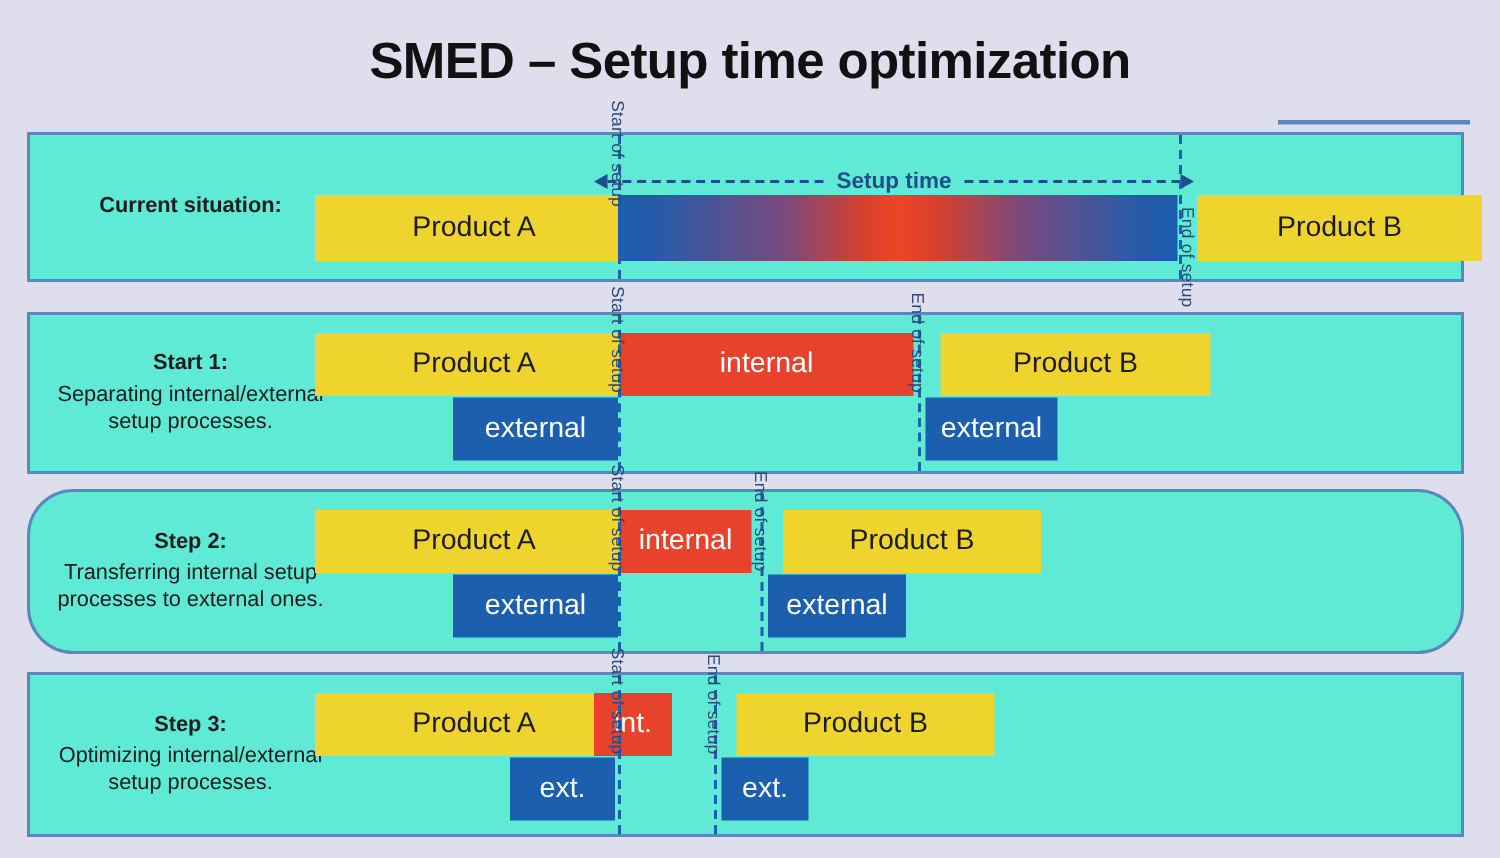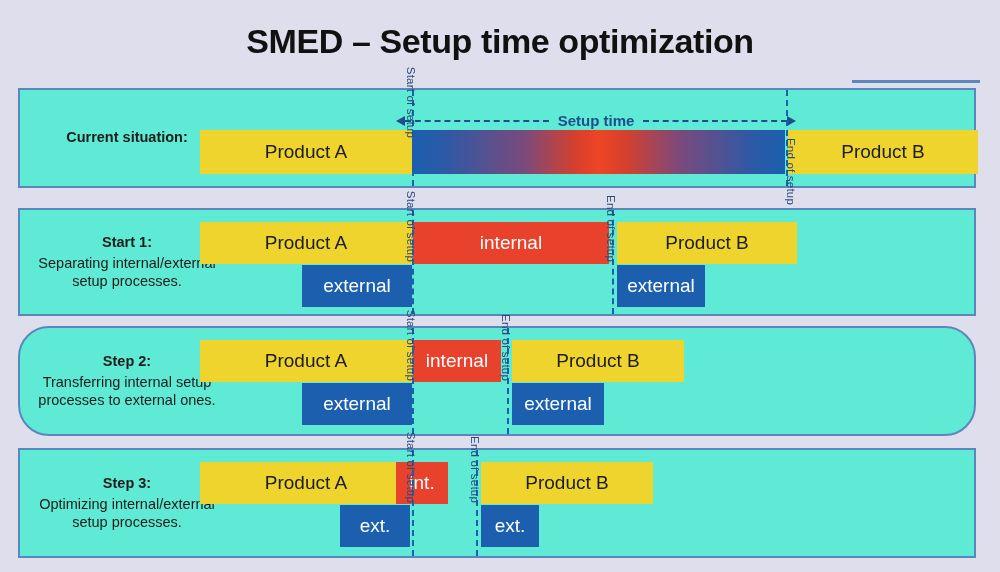--- a/index.html
+++ b/index.html
@@ -97,21 +97,21 @@
   
   .bar {
     position: absolute;
     display: flex;
     align-items: center;
     justify-content: center;
     box-sizing: border-box;
     font-size: 19px;
     white-space: nowrap;
   }
-  .bar.product { background: #eed42c; color: #1c1c1c; }
+  .bar.product { background: #eed42c; color: #1c1c1c; margin-left: 10px; }
   .bar.internal { background: #e8422c; color: #ffffff; }
   .bar.external { background: #1b5fae; color: #ffffff; }
   .bar.gradient {
     background: linear-gradient(to right,
         #1b5fae 0%, #2a5aa8 8%,
         #7a4a7d 30%, #d6402c 44%,
         #ee4526 50%, #d6402c 57%,
         #7a4a7d 72%, #2a5aa8 92%, #1b5fae 100%);
   }
 

